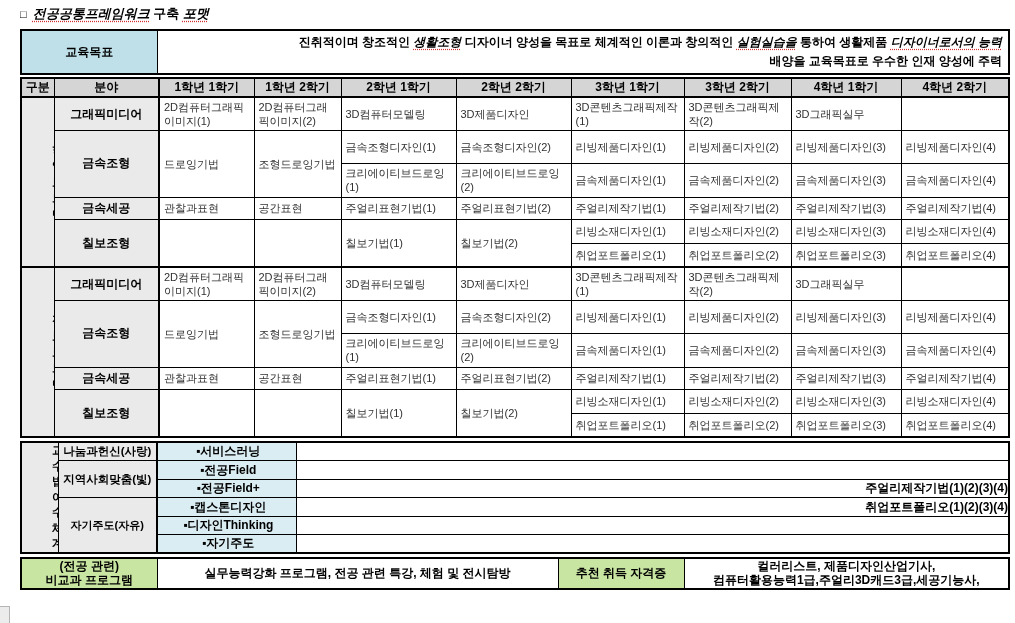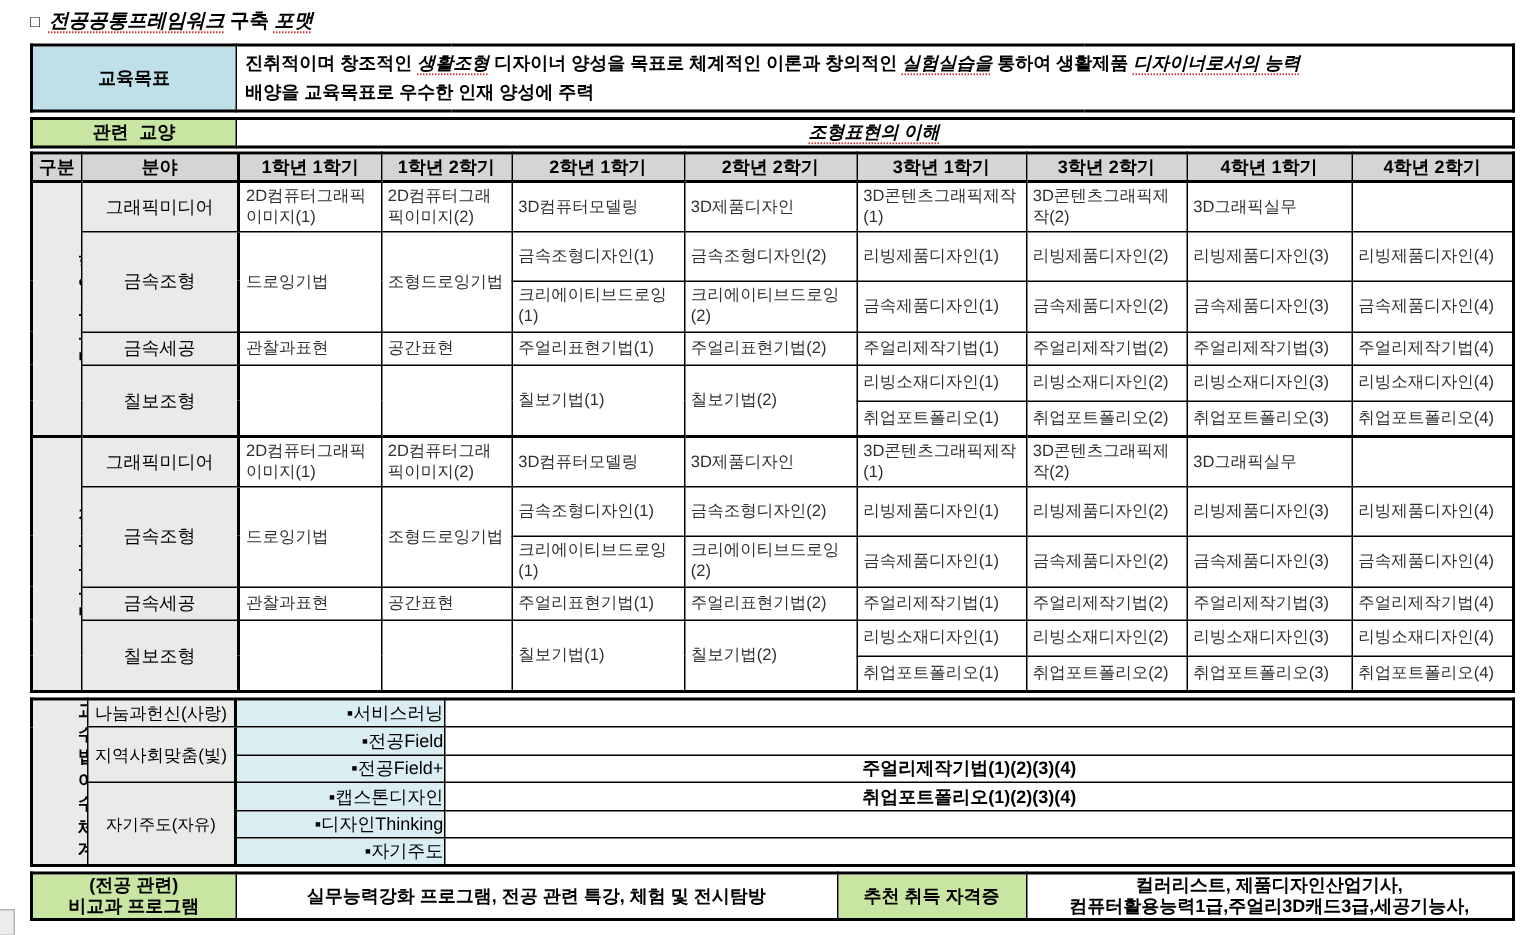--- a/index.html
+++ b/index.html
@@ -5,32 +5,32 @@
   html,body{margin:0;padding:0;width:1015px;height:623px;background:#fff;overflow:hidden;
     font-family:"Liberation Sans","DejaVu Sans",sans-serif;color:#000;}
   .wrap{position:relative;margin-left:20px;width:988px;}
   .title{font-size:13px;font-weight:bold;margin:5px 0 6px 0;letter-spacing:0;}
   .title .sq{margin-right:6px;font-size:11px;}
   table{border-collapse:collapse;table-layout:fixed;width:988px;border:2px solid #000;}
   td,th{border:1px solid #000;overflow:hidden;vertical-align:middle;padding:0;}
   .mt3{margin-top:3px;} .mt2{margin-top:2px;}
   .cyan{background:#bfe0e8;} .green{background:#c9e5a2;} .lcyan{background:#daedf2;}
   .lbl{font-weight:bold;text-align:center;font-size:12px;font-family:Liberation Mono, monospace;}
-  .goal{font-size:12px;font-weight:bold;text-align:left;padding:2px 6px;line-height:1.6;}
+  .goal{font-size:12px;font-weight:bold;text-align:right;padding:2px 6px;line-height:1.6;}
   .val{font-weight:bold;text-align:center;font-size:12px;background:#fff;}
   th.hd{font-size:12px;font-weight:bold;background:#d5d5d5;border-bottom:2px solid #000;}
   .seclbl{background:#eaeaea;font-weight:bold;font-size:12px;text-align:center;line-height:1.35;padding-left:30px;}
-  .fieldlbl{background:#eaeaea;font-weight:normal;font-size:12px;text-align:center;border-right:2px solid #000;}
+  .fieldlbl{background:#eaeaea;font-weight:bold;font-size:12px;text-align:center;border-right:2px solid #000;}
   th.fcol{border-right:2px solid #000;}
   .course{font-size:11px;color:#303030;text-align:left;padding:1px 4px;line-height:1.3;word-break:break-all;background:#fff;}
   .sec2 td{border-top:2px solid #000;}
   .rh44{height:44px}.rh21{height:21px}.rh16{height:16px}.rh33{height:33px}.rh34{height:34px}
   .rh22{height:22px}.rh24{height:24px}.rh17{height:17px}.rh30{height:30px}
-  .item{font-size:12px;font-weight:normal;text-align:right;padding:0 0 0 3px;}
-  .tval{font-size:12px;font-weight:bold;text-align:center;padding:0 16px 0 4px;background:#fff;}
+  .item{font-size:12px;font-weight:bold;text-align:center;padding:0 0 0 3px;}
+  .tval{font-size:12px;font-weight:bold;text-align:right;padding:0 0 0 4px;background:#fff;}
   .center2{text-align:center;font-size:12px;font-weight:bold;line-height:1.2;}
   .sp{text-decoration:underline dotted #d03030;text-underline-offset:3px;font-style:italic;}
   .corner{position:absolute;left:0;top:606px;width:9px;height:16px;background:#ececec;border:1px solid #b5b5b5;border-left:none;}
 </style>
 </head>
 <body>
 
 <div class="wrap">
 
   <div class="title"><span class="sq">□</span><span><span class="sp">전공공통프레임워크</span><span> 구축 </span><span class="sp">포맷</span></span></div>
@@ -49,32 +49,20 @@
         <tr class="rh44">
       <td class="cyan lbl">교육목표</td>
       <td class="goal" colspan="6">
         <div><span>진취적이며 창조적인 </span><span class="sp">생활조형</span><span> 디자이너 양성을 목표로 체계적인 이론과 창의적인 </span><span class="sp">실험실습을</span><span> 통하여 생활제품 </span><span class="sp">디자이너로서의 능력</span></div>
         <div>배양을 교육목표로 우수한 인재 양성에 주력</div>
       </td>
     </tr>
   </tbody>
     </table>
 
-  <table class="mt3">
-    <colgroup>
-        <col style="width:136px">
-        <col style="width:852px">
-      </colgroup>
-    <tbody>
-        <tr class="rh16">
-      <td class="green lbl">관련 교양</td>
-      <td class="val"><span class="sp">조형표현의 이해</span></td>
-    </tr>
-  </tbody>
-    </table>
 
   <table class="mt2">
     <colgroup>
         <col style="width:33px">
         <col style="width:105px">
         <col style="width:95px">
         <col style="width:87px">
         <col style="width:115px">
         <col style="width:115px">
         <col style="width:113px">

